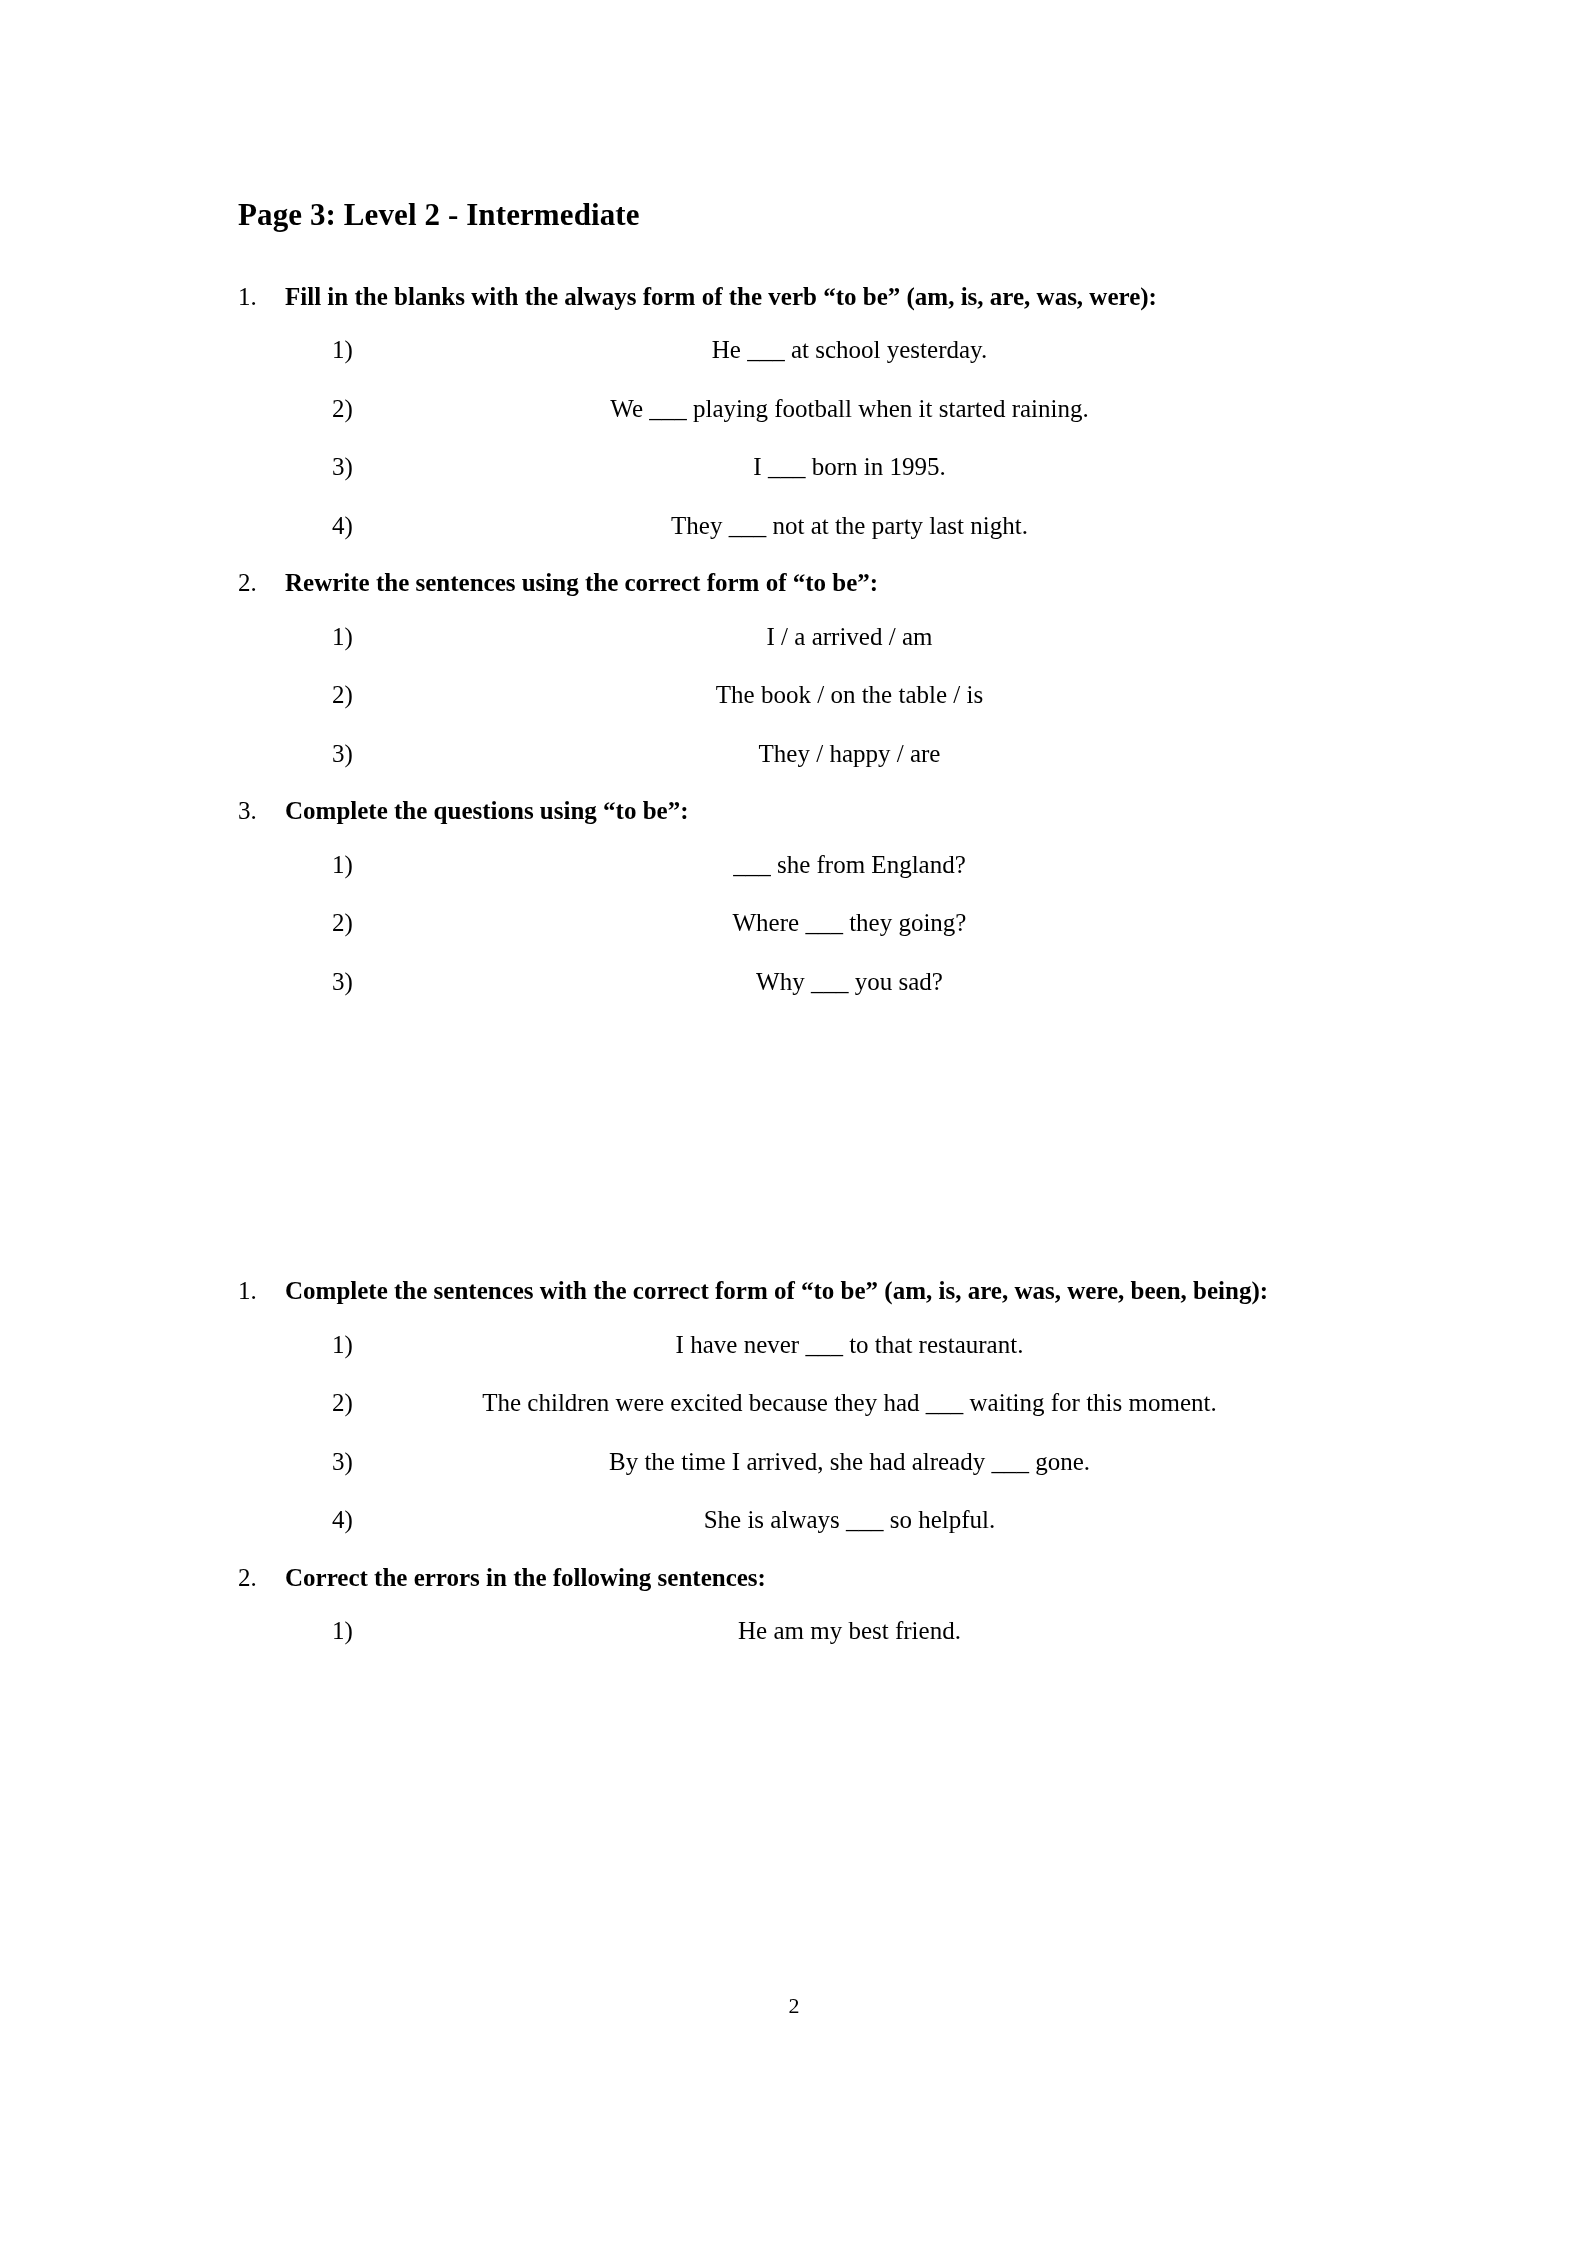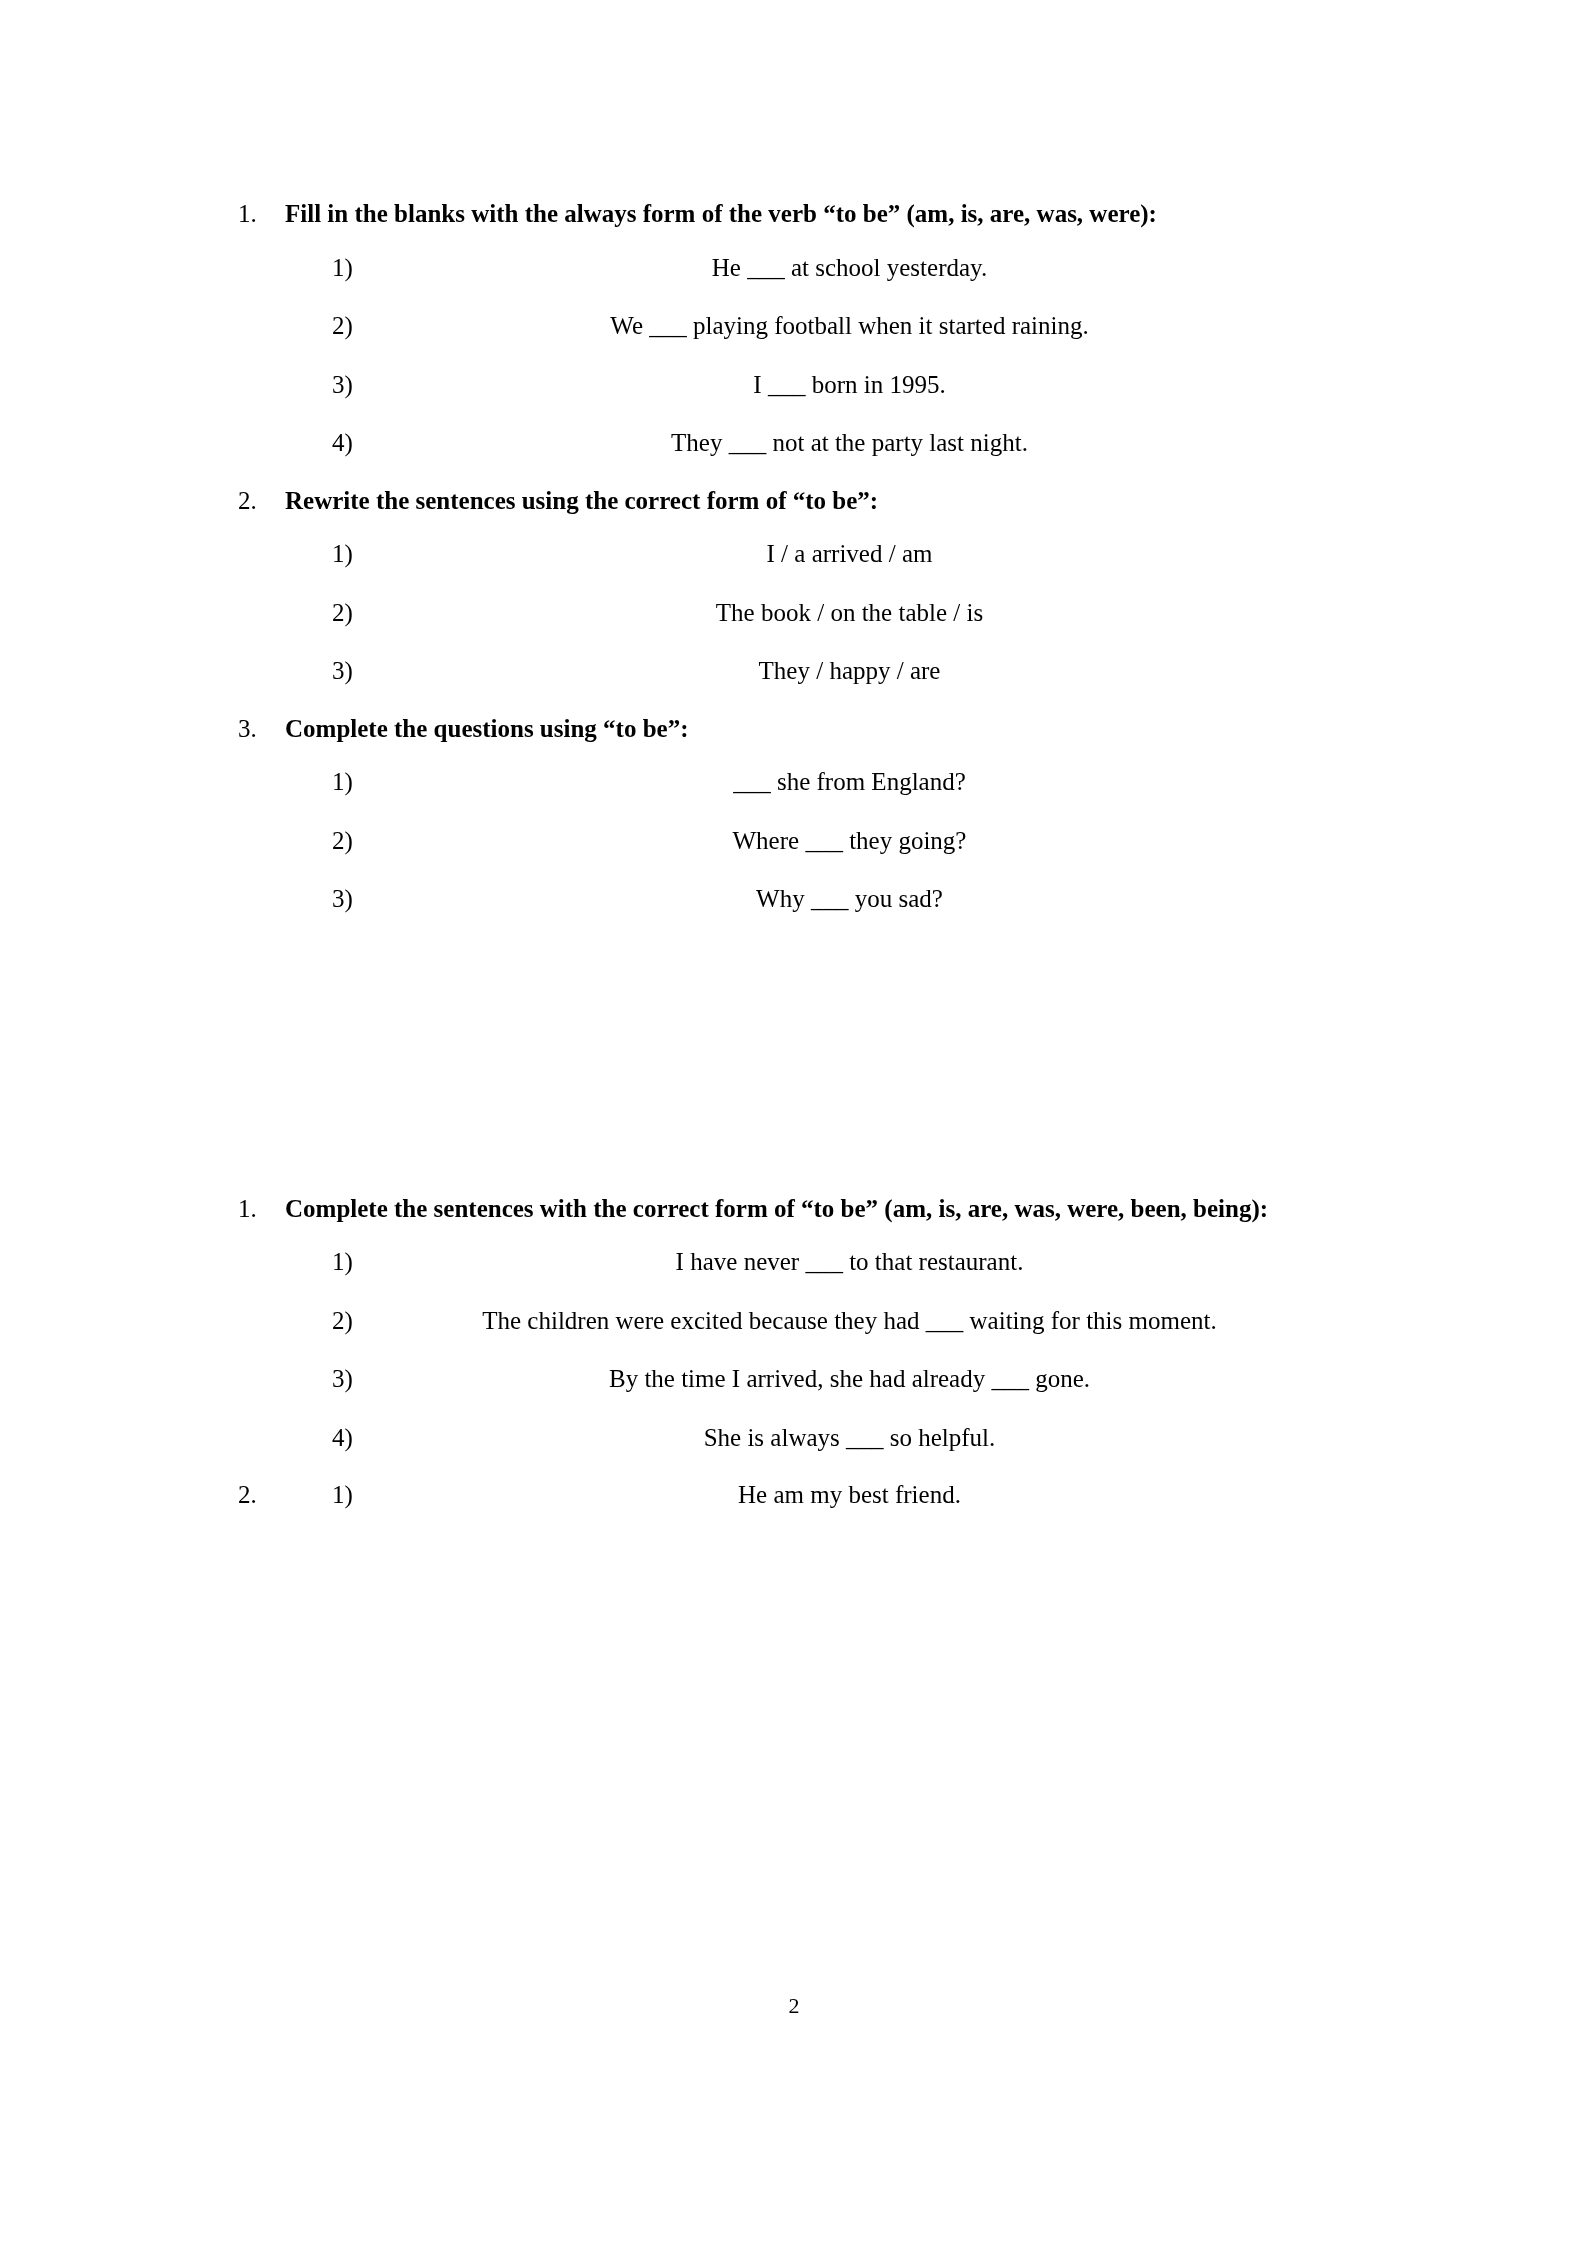--- a/index.html
+++ b/index.html
@@ -103,20 +103,23 @@
     font-size: 22px;
     line-height: 1;
   }
 </style>
 </head>
 <body>
 
 <div class="page">
   <div class="content">
 
+    <div class="heading-block-1">
+      <h1 class="section-heading">Page 3: Level 2 - Intermediate</h1>
+    </div>
 
     <ol class="outer">
 
       <li class="outer-item">
         <span class="marker-outer">1.</span>
         <p class="prompt">Fill in the blanks with the always form of the verb “to be” (am, is, are, was, were):</p>
         <ol class="inner">
           <li class="inner-item">
             <span class="marker-inner">1)</span>
             <p class="sentence">He ___ at school yesterday.</p>
@@ -199,20 +202,21 @@
           </li>
           <li class="inner-item">
             <span class="marker-inner">4)</span>
             <p class="sentence">She is always ___ so helpful.</p>
           </li>
         </ol>
       </li>
 
       <li class="outer-item">
         <span class="marker-outer">2.</span>
+        <p class="prompt">Correct the errors in the following sentences:</p>
         <ol class="inner">
           <li class="inner-item">
             <span class="marker-inner">1)</span>
             <p class="sentence">He am my best friend.</p>
           </li>
         </ol>
       </li>
 
     </ol>
 

